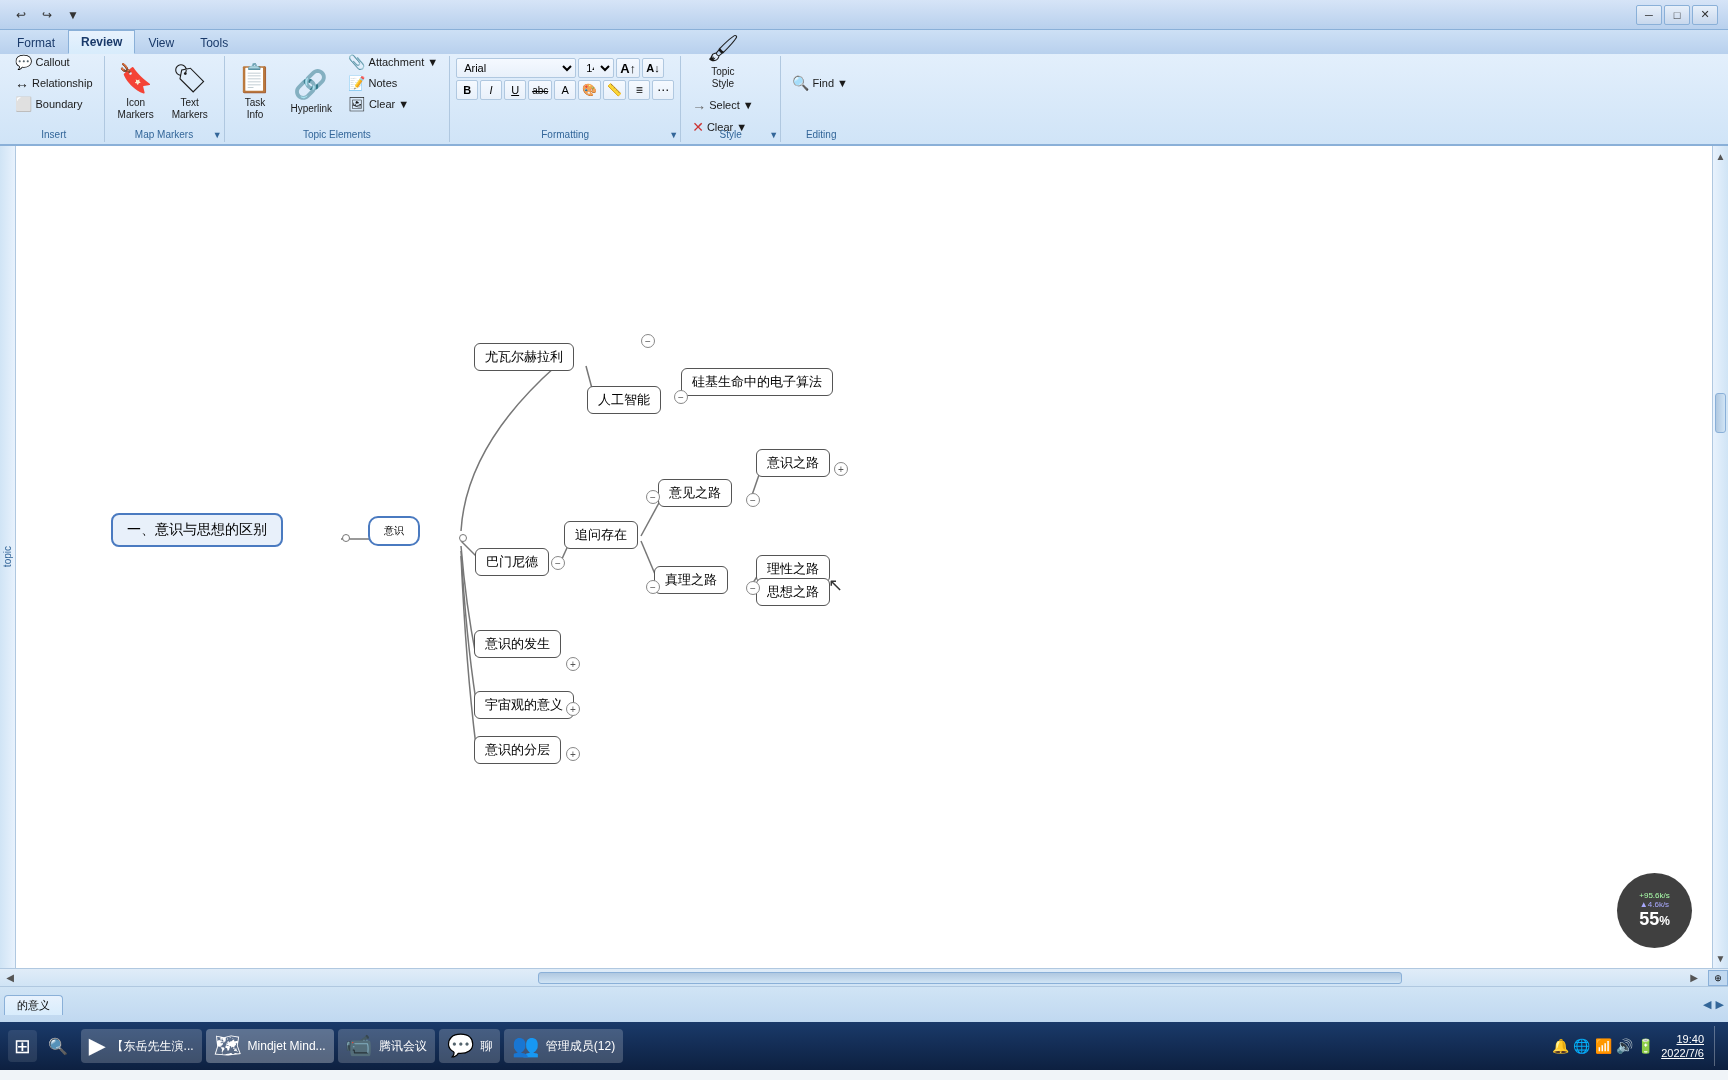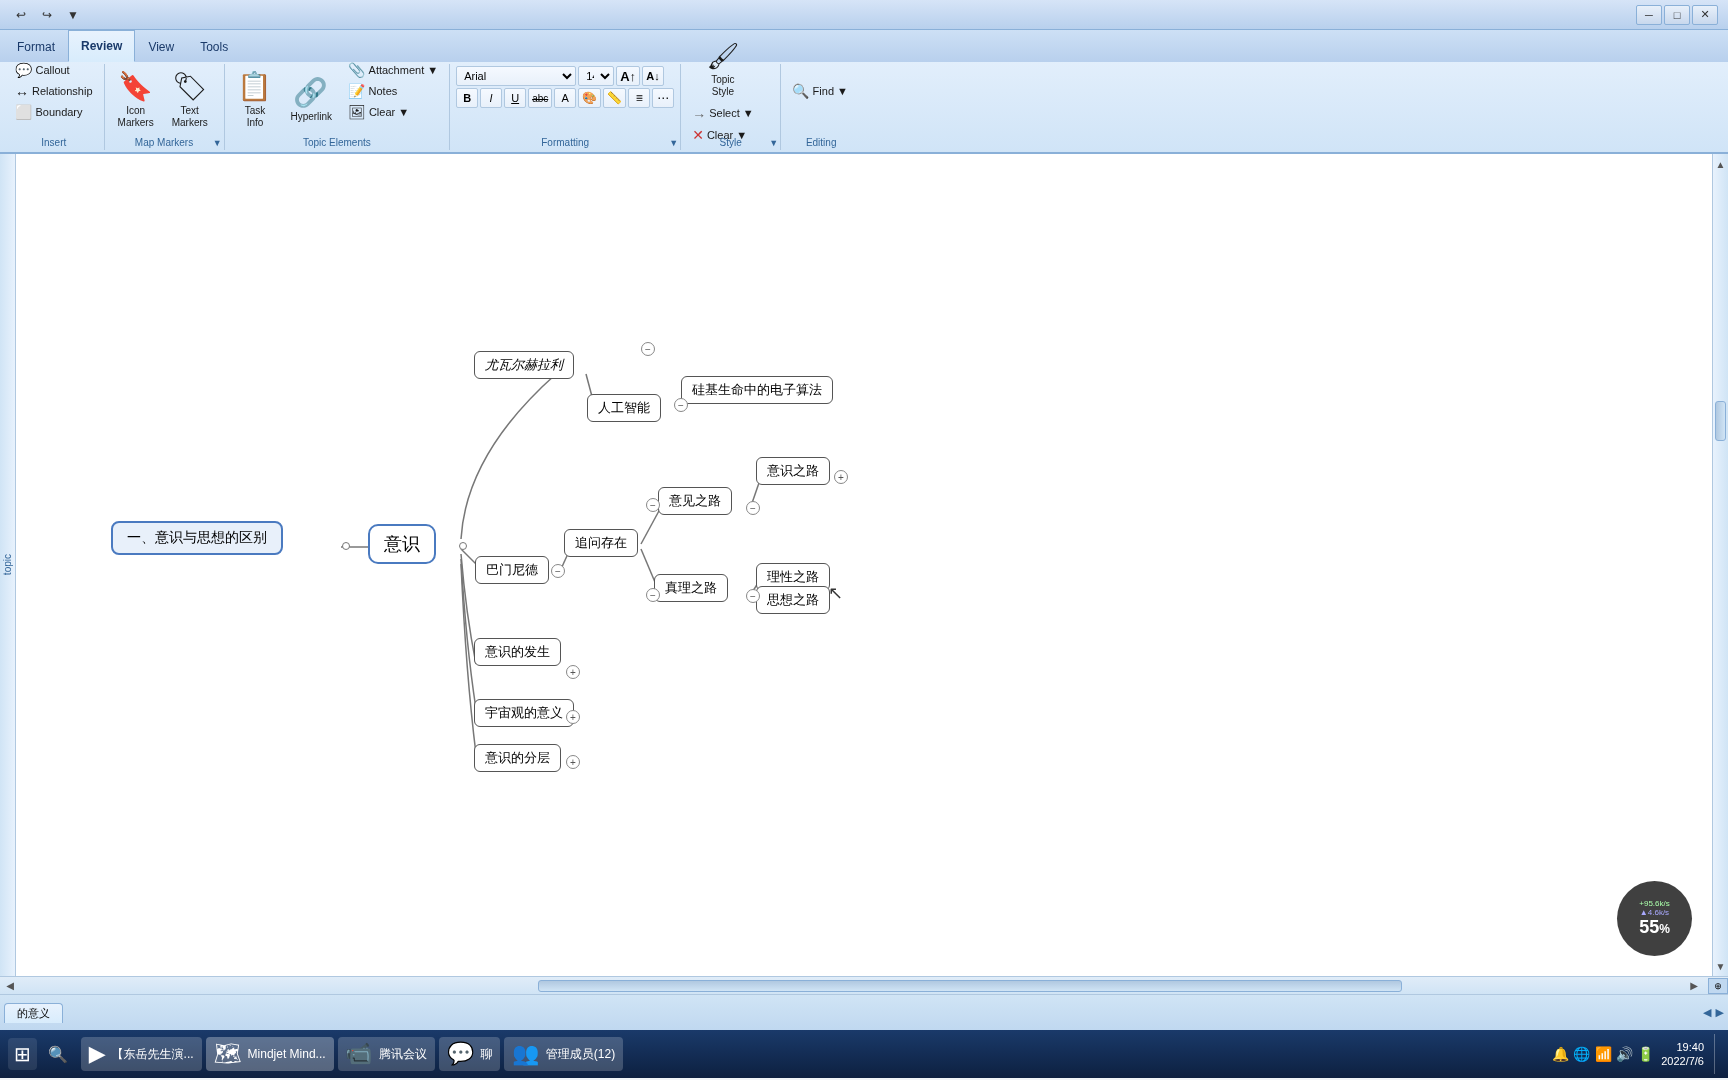--- a/index.html
+++ b/index.html
@@ -50,21 +50,21 @@
 
     
     #ribbon {
       background: linear-gradient(to bottom, #e8f2fd, #d0e4f7);
       border-bottom: 2px solid #8ab0d8;
     }
     #ribbon-tabs {
       display: flex;
       padding: 0 4px;
       background: linear-gradient(to bottom, #cde0f5, #b8d0ed);
-      height: 32px;
+      height: 24px;
     }
     .ribbon-tab {
       padding: 4px 12px;
       font-size: 12px;
       color: #1a3a6a;
       cursor: pointer;
       border: 1px solid transparent;
       border-bottom: none;
       display: flex; align-items: center;
     }
@@ -213,21 +213,21 @@
       background: #e8f0fa;
       border: 2px solid #4a7ac0;
       border-radius: 8px;
       font-size: 14px;
       padding: 6px 14px;
     }
     .mm-node.center-node {
       background: white;
       border: 2px solid #4a7ac0;
       border-radius: 10px;
-      font-size: 18px;
+      font-size: 10px;
       padding: 6px 14px;
     }
     .expand-btn {
       position: absolute;
       width: 14px; height: 14px;
       border: 1px solid #888;
       border-radius: 50%;
       background: white;
       display: flex; align-items: center; justify-content: center;
       font-size: 10px;
@@ -309,21 +309,21 @@
       color: white;
       font-size: 12px;
     }
     .taskbar-item.active { background: rgba(255,255,255,0.25); }
     .taskbar-icon { font-size: 22px; }
     .taskbar-sys-tray {
       margin-left: auto;
       display: flex; align-items: center; gap: 6px;
       color: white; font-size: 11px;
     }
-    .clock { text-align: right; font-size: 11px; color: white; line-height: 1.3; }
+    .clock { text-align: right; font-size: 11px; color: white; line-height: 1.3; text-decoration: underline; }
 
     
     .start-area {
       display: flex; align-items: center; gap: 2px;
     }
 
     
     .group-expand {
       font-size: 9px; color: #336699; cursor: pointer;
       position: absolute; right: 2px; bottom: 2px;
@@ -528,21 +528,21 @@
       <span>一、意识与思想的区别</span>
     </div>
 
     <div style="position:absolute; left:326px; top:388px; width:8px; height:8px; border-radius:50%; border:1px solid #777; background:white;"></div>
     <div style="position:absolute; left:443px; top:388px; width:8px; height:8px; border-radius:50%; border:1px solid #777; background:white;"></div>
 
     <div class="mm-node center-node" style="left:352px; top:370px;">
       <span>意识</span>
     </div>
 
-    <div class="mm-node" style="left:458px; top:197px;font-style:italic;">
+    <div class="mm-node" style="left:458px; top:197px;">
       <span>尤瓦尔赫拉利</span>
     </div>
 
     <div class="mm-node" style="left:571px; top:240px;">
       <span>人工智能</span>
     </div>
 
     <div class="mm-node" style="left:665px; top:222px;">
       <span>硅基生命中的电子算法</span>
     </div>

